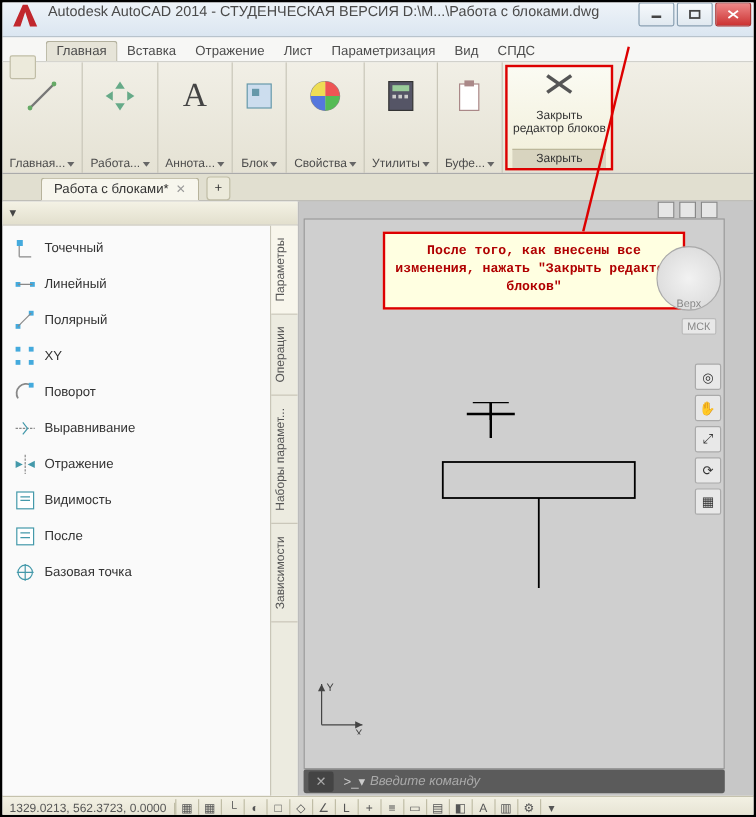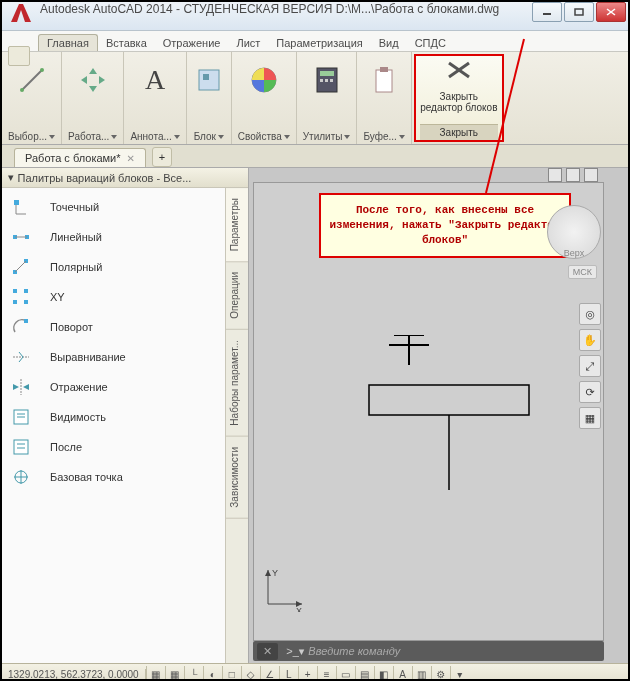--- a/index.html
+++ b/index.html
@@ -15,32 +15,32 @@
 .menubar .mtab{padding:2px 8px;font-size:11px;color:#4c4c4c}
 .menubar .mtab.active{background:#e6e4d8;border:1px solid #b3b19e;border-bottom:none;border-radius:3px 3px 0 0}
 .ribbon{height:92px;background:linear-gradient(#f1efe6,#e5e2d4);display:flex;border-bottom:1px solid #aaa}
 .rpanel{border-right:1px solid #c9c6b8;display:flex;flex-direction:column;align-items:center;justify-content:space-between;padding:4px 6px 2px;position:relative}
 .rpanel .label{font-size:10px;color:#4c4c4c;margin-top:2px;display:flex;align-items:center;gap:2px}
 .rpanel .icon-slot{height:48px;display:flex;align-items:center;justify-content:center}
 .ricon{width:32px;height:32px}
 .close-panel{border:2px solid #d00;margin:2px;background:linear-gradient(#fbfbf3,#f1eed8);flex:0 0 auto;width:78px}
 .close-panel .sublabel{font-size:10px;color:#333;text-align:center;line-height:1.1}
 .close-panel .footer{font-size:10px;background:#d8d4bf;width:100%;text-align:center;padding:2px 0;border-top:1px solid #bcb79a}
-.doc-tabs{height:22px;background:#e1dfd0;display:flex;align-items:flex-end;border-bottom:1px solid #aaa;padding-left:12px}
+.doc-tabs{height:22px;background:#e1dfd0;display:flex;align-items:flex-end;border-bottom:1px solid #aaa;padding-left:32px}
 .doc-tab{background:#f7f6ed;border:1px solid #b7b39b;border-bottom:none;padding:3px 10px;border-radius:3px 3px 0 0;display:flex;align-items:center;gap:6px;font-size:11px}
 .doc-tab .x{color:#999;font-size:10px}
 .body-row{display:flex;height:calc(100% - 28px - 20px - 92px - 22px - 20px)}
 .palette{width:246px;display:flex;flex-direction:column;border-right:1px solid #aaa;background:#fafafa}
 .palette-title{background:linear-gradient(#f4f2e5,#e2dfcd);font-size:11px;color:#444;padding:3px 6px;border-bottom:1px solid #c9c6b8;display:flex;align-items:center}
 .palette-body{flex:1;display:flex}
 .plist{flex:1;overflow:auto;padding-top:4px}
 .ptabs{width:22px;display:flex;flex-direction:column;border-left:1px solid #c9c6b8;background:#ecebe0}
 .ptab{flex:0 0 auto;writing-mode:vertical-rl;transform:rotate(180deg);padding:10px 3px;font-size:10px;color:#555;border-top:1px solid #c9c6b8;text-align:center}
 .ptab.active{background:#f8f6ec}
-.pitem{display:flex;align-items:center;gap:20px;padding:6px 10px;font-size:11px;color:#333}
+.pitem{display:flex;align-items:center;gap:7px;padding:6px 10px;font-size:11px;color:#333}
 .pitem .pi{width:18px;height:18px;flex:0 0 18px}
 .canvas-wrap{flex:1;position:relative;background:#c7c7c7;display:flex;flex-direction:column}
 .canvas-header{height:14px;display:flex;justify-content:flex-end;align-items:center;padding-right:30px;gap:4px}
 .mini{width:12px;height:12px;border:1px solid #888;background:#e6e6e6}
 .canvas{flex:1;position:relative;background:#cfcfcf;margin:0 24px 0 4px;border:1px solid #999}
 .callout-line{position:absolute;stroke:#d00;stroke-width:2;fill:none;pointer-events:none}
 .callout{position:absolute;right:32px;top:10px;width:232px;background:#ffffe1;border:2px solid #d00;padding:8px;font-family:"Courier New",monospace;font-size:11px;color:#b00000;text-align:center;line-height:1.35;font-weight:bold}
 .nav-cube{position:absolute;right:2px;top:22px;width:52px;height:52px;border-radius:50%;border:1px solid #aaa;background:radial-gradient(#f2f2f2,#d6d6d6);display:flex;align-items:flex-end;justify-content:center;font-size:9px;color:#888}
 .nav-label{position:absolute;right:6px;top:82px;font-size:9px;color:#888;background:#e8e8e8;border:1px solid #bbb;padding:1px 4px;border-radius:2px}
 .side-tools{position:absolute;right:2px;top:120px;display:flex;flex-direction:column;gap:4px}
@@ -106,21 +106,21 @@
 
     <div class="rpanel">
       <div class="icon-slot">
           <svg class="ricon">
             <line x1="6" y1="26" x2="26" y2="6" stroke="#777" stroke-width="2"></line>
             <circle cx="6" cy="26" r="2" fill="#6a6"></circle>
             <circle cx="26" cy="6" r="2" fill="#6a6"></circle>
           </svg>
         </div>
       <div class="label">
-          <span>Выбор...</span>
+          <span>Главная...</span>
           <span class="arrow-dn"></span>
         </div>
     </div>
     <div class="rpanel">
       <div class="icon-slot">
           <svg class="ricon">
             <path d="M16 4 L20 10 L12 10 Z M16 28 L20 22 L12 22 Z M4 16 L10 12 L10 20 Z M28 16 L22 12 L22 20 Z" fill="#6a8"></path>
           </svg>
         </div>
       <div class="label">
@@ -208,21 +208,20 @@
       <span class="x">✕</span>
     </div>
     <div style="width:18px;height:18px;margin-left:6px;background:#eceadb;border:1px solid #c0bda6;border-radius:3px;display:flex;align-items:center;justify-content:center">+</div>
   </div>
 
   <div class="body-row">
 
     <div class="palette">
       <div class="palette-title">
         <span style="margin-right:4px">▾</span>
-        <span>Палитры вариаций блоков - Все...</span>
       </div>
       <div class="palette-body">
         <div class="plist">
           <div class="pitem">
               <svg class="pi">
                 <rect x="2" y="2" width="5" height="5" fill="#4ad"></rect>
                 <line x1="4" y1="7" x2="4" y2="16" stroke="#888"></line>
                 <line x1="4" y1="16" x2="14" y2="16" stroke="#888"></line>
               </svg>
               <span>Точечный</span>

